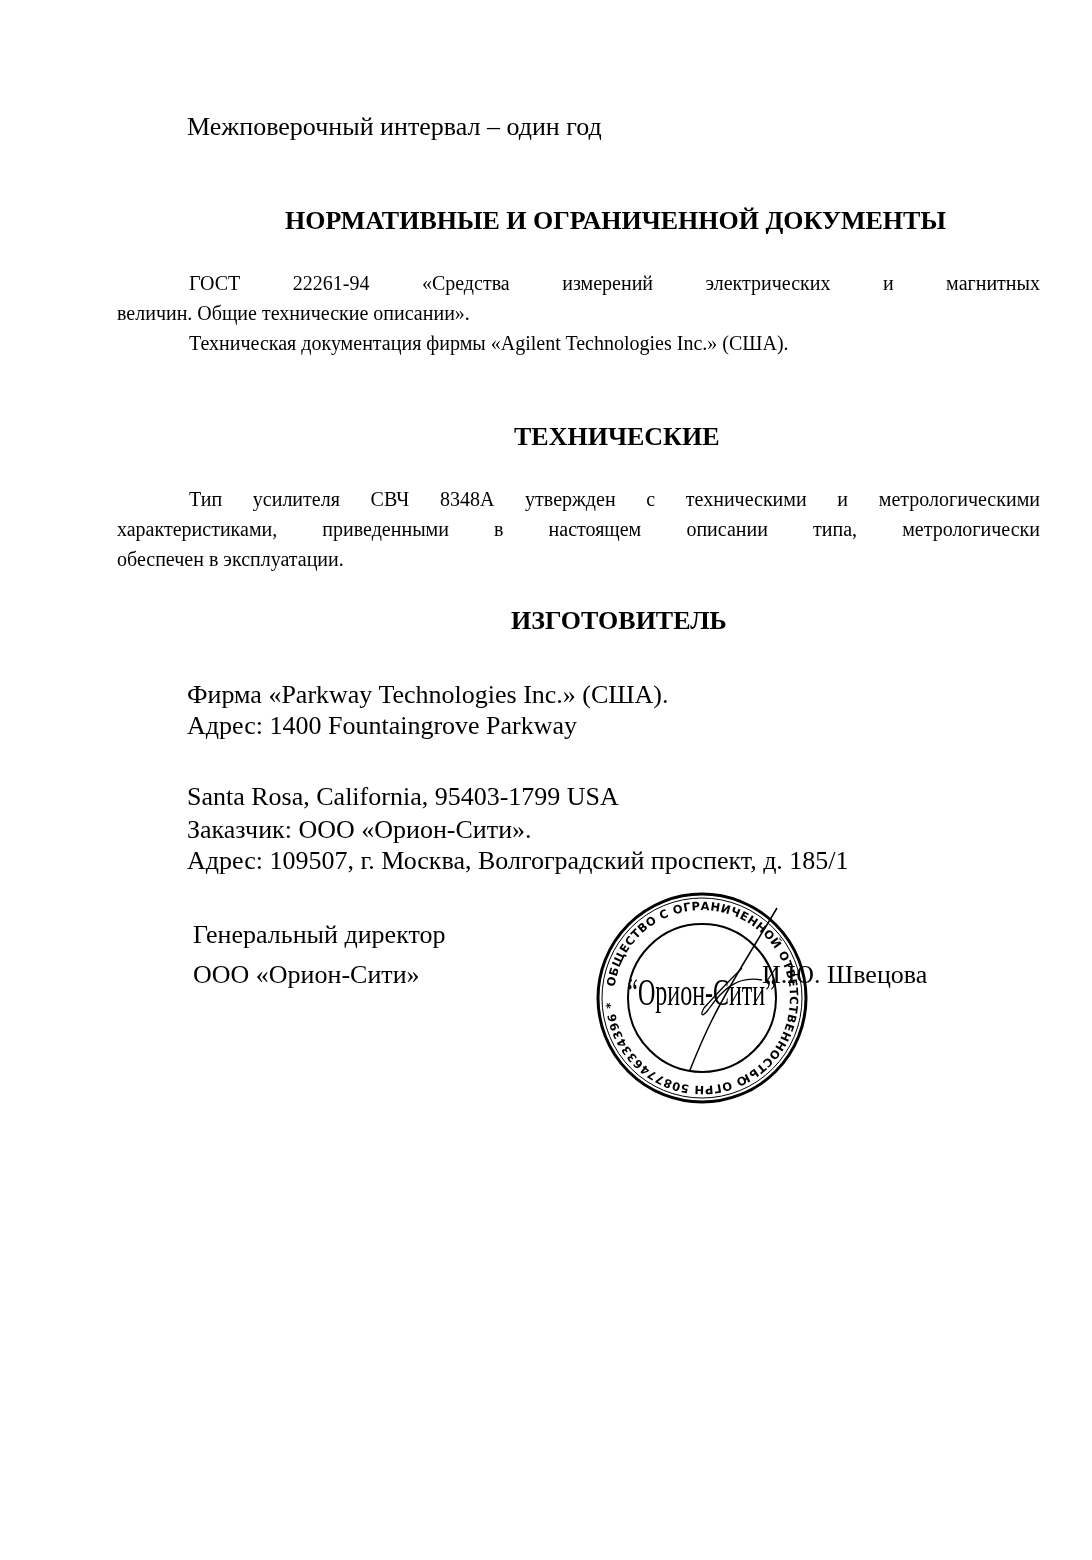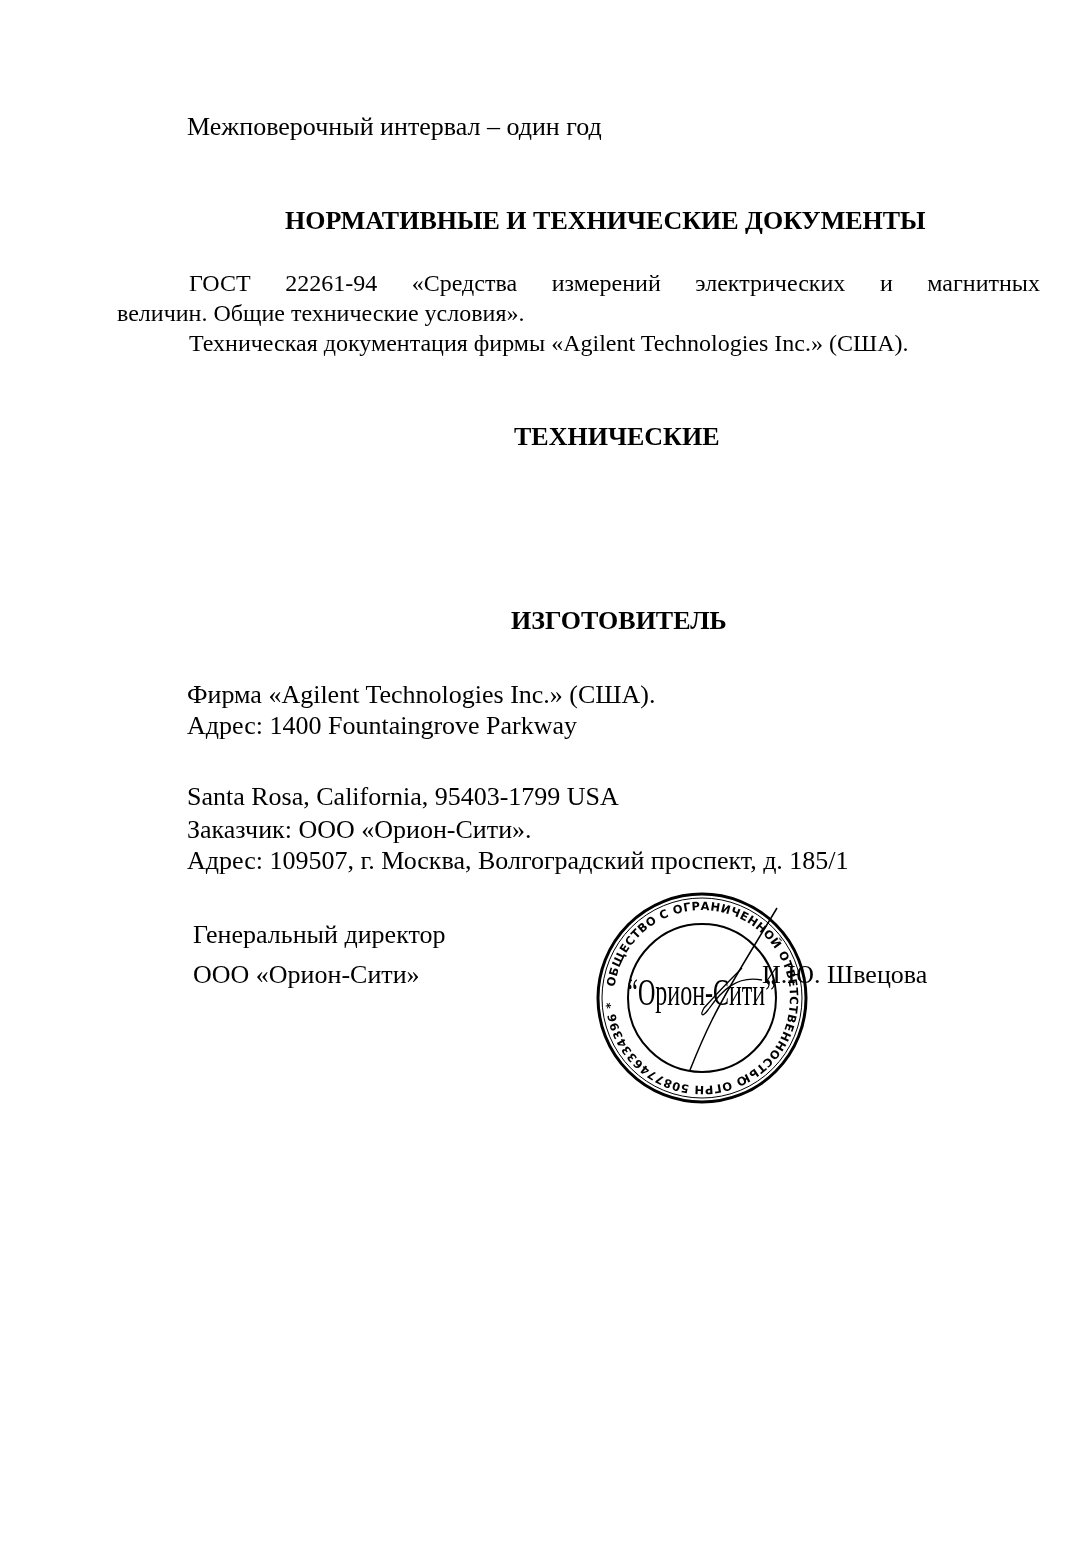--- a/index.html
+++ b/index.html
@@ -1,47 +1,52 @@
 <!DOCTYPE html>
 <html><head>
 <meta charset="utf-8">
 <style>
   html, body { margin:0; padding:0; background:#ffffff; }
   body { width:1092px; height:1560px; position:relative; overflow:hidden;
          font-family:"Liberation Serif", "DejaVu Serif", serif; color:#000; }
   .page { position:absolute; left:0; top:0; width:988px; height:1560px; }
   .t { position:absolute; font-size:26px; line-height:30px; white-space:nowrap; }
   .h { position:absolute; font-size:26px; font-weight:bold; line-height:30px; white-space:nowrap; }
-  .just { position:absolute; left:117px; width:923px; font-size:24px; line-height:30px; }
+  .just { position:absolute; left:117px; width:923px; font-size:20px; line-height:30px; }
   .just p { margin:0; text-align:justify; text-align-last:auto; }
   .just .ind { text-indent:72px; }
   .full { text-align-last:justify !important; }
   .stamp { position:absolute; left:592px; top:890px; width:220px; height:215px; }
 </style>
 </head>
 <body>
 
 <div class="page">
 
   <div class="t" style="left:187px;top:112px;">Межповерочный интервал – один год</div>
 
-  <div class="h" style="left:285px;top:206px;">НОРМАТИВНЫЕ И ТЕХНИЧЕСКИЕ ДОКУМЕНТЫ</div>
+  <div class="h" style="left:285px;top:206px;">НОРМАТИВНЫЕ И ОГРАНИЧЕННОЙ ДОКУМЕНТЫ</div>
 
   <div class="just" style="top:268px;">
     <p class="ind full">ГОСТ 22261-94 «Средства измерений электрических и магнитных</p>
-    <p>величин. Общие технические условия».</p>
+    <p>величин. Общие технические описании».</p>
     <p class="ind">Техническая документация фирмы «Agilent Technologies Inc.» (США).</p>
   </div>
 
   <div class="h" style="left:514px;top:422px;">ТЕХНИЧЕСКИЕ</div>
 
+  <div class="just" style="top:484px;">
+    <p class="ind full">Тип усилителя СВЧ 8348А утвержден с техническими и метрологическими</p>
+    <p class="full">характеристиками, приведенными в настоящем описании типа, метрологически</p>
+    <p>обеспечен в эксплуатации.</p>
+  </div>
 
   <div class="h" style="left:511px;top:606px;">ИЗГОТОВИТЕЛЬ</div>
 
-  <div class="t" style="left:187px;top:680px;">Фирма «Agilent Technologies Inc.» (США).</div>
+  <div class="t" style="left:187px;top:680px;">Фирма «Parkway Technologies Inc.» (США).</div>
   <div class="t" style="left:187px;top:711px;">Адрес:  1400 Fountaingrove Parkway</div>
   <div class="t" style="left:187px;top:742px;margin-top:40px;">Santa Rosa, California, 95403-1799 USA</div>
 
   <div class="t" style="left:187px;top:815px;">Заказчик: ООО «Орион-Сити».</div>
   <div class="t" style="left:187px;top:846px;text-align:right;">Адрес:  109507, г. Москва, Волгоградский проспект, д. 185/1</div>
 
   <div class="t" style="left:193px;top:920px;">Генеральный директор</div>
   <div class="t" style="left:193px;top:960px;">ООО «Орион-Сити»</div>
   <div class="t" style="left:762px;top:960px;">И.Ю. Швецова</div>
 

